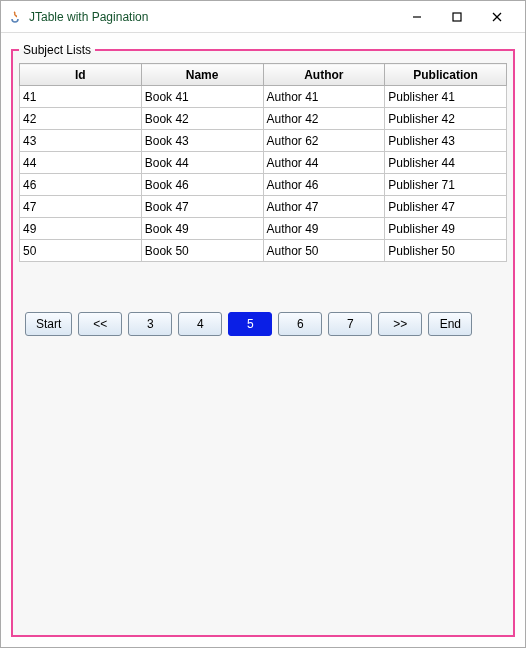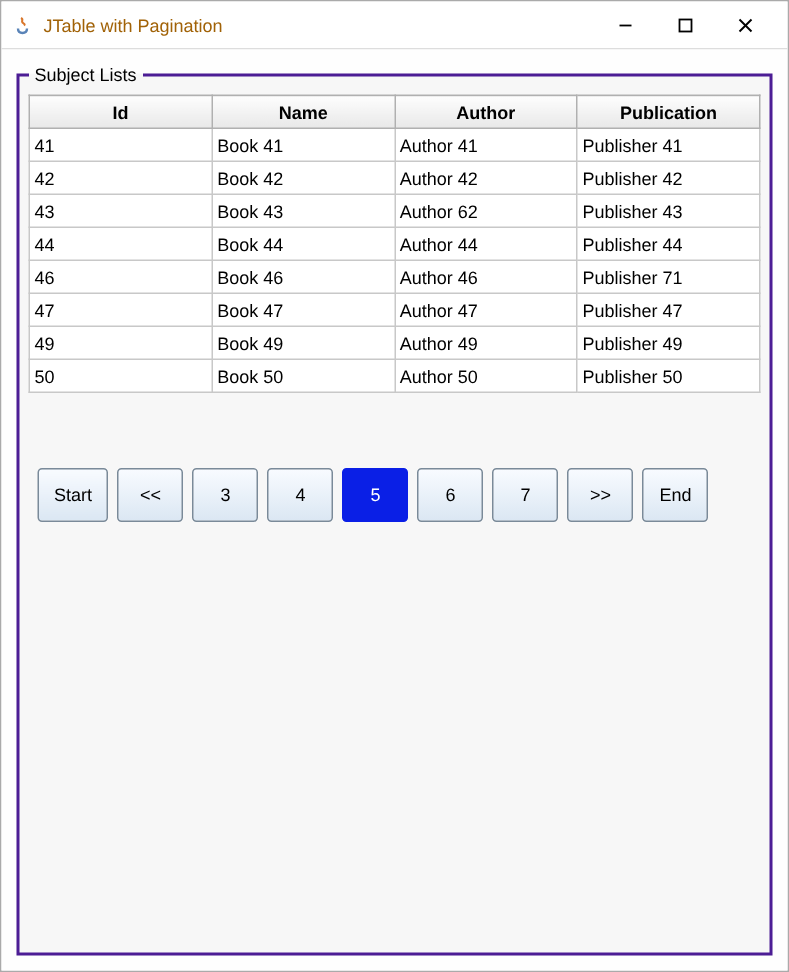--- a/index.html
+++ b/index.html
@@ -25,35 +25,35 @@
       display: flex;
       align-items: center;
       padding: 0 8px 0 6px;
       border-bottom: 1px solid #ddd;
       background: #fff;
     }
     .app-icon {
       width: 16px; height: 16px; margin-right: 6px;
       display: inline-flex; align-items: center; justify-content: center;
     }
-    .win-title { flex: 1; font-size: 12px; color: #a16207; }
+    .win-title { flex: 1; font-size: 12px; color: #14532d; }
     .win-controls { display: flex; gap: 0; }
     .win-btn {
       width: 40px; height: 28px;
       display: flex; align-items: center; justify-content: center;
       font-size: 14px; color: #000;
     }
     .content-outer {
       flex: 1;
       padding: 10px;
       background: #f0f0f0;
       background: #fefefe;
     }
     fieldset.group {
-      border: 2px solid #4c1d95;
+      border: 2px solid #ec4899;
       height: 100%;
       padding: 6px;
       background: #efefef;
       background: #f7f7f7;
     }
     fieldset.group > legend {
       font-size: 12px;
       padding: 0 4px;
       color: #000;
       font-weight: normal;
@@ -87,21 +87,21 @@
     .below-table {
       height: 40px;
     }
     .pager {
       display: flex;
       gap: 6px;
       padding: 10px 6px;
     }
     .pbtn {
       min-width: 44px;
-      height: 36px;
+      height: 24px;
       padding: 0 10px;
       border: 1px solid #7a8a99;
       border-radius: 3px;
       background: linear-gradient(#f8fbff, #dbe7f3);
       font-size: 12px;
       color: #000;
       display: flex; align-items: center; justify-content: center;
       cursor: pointer;
     }
     .pbtn.active {

